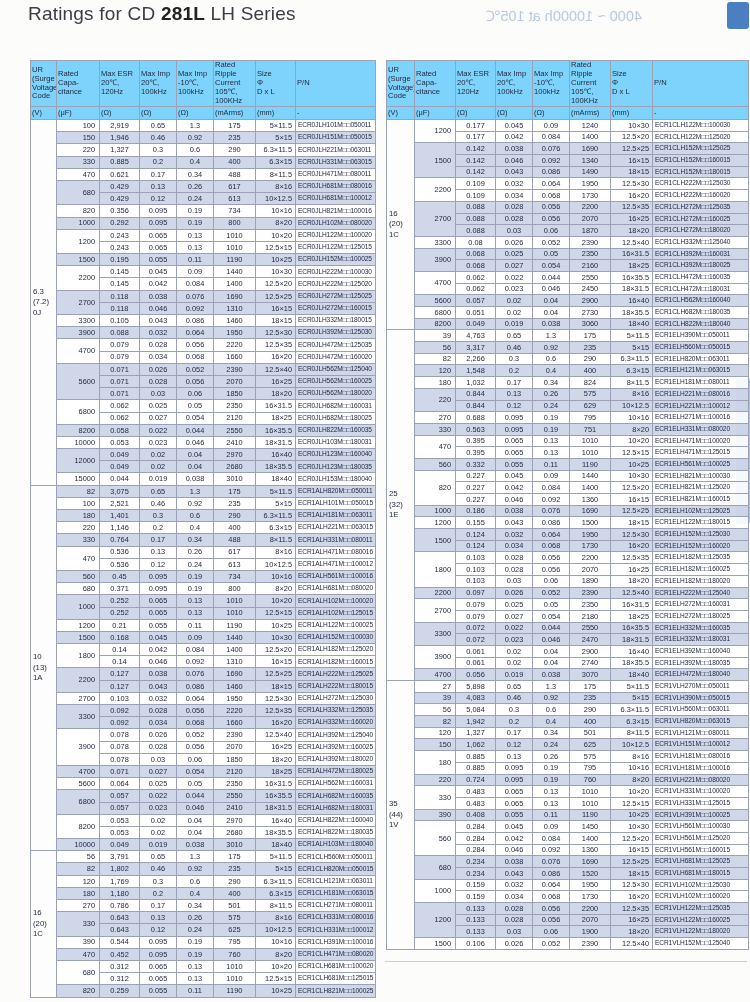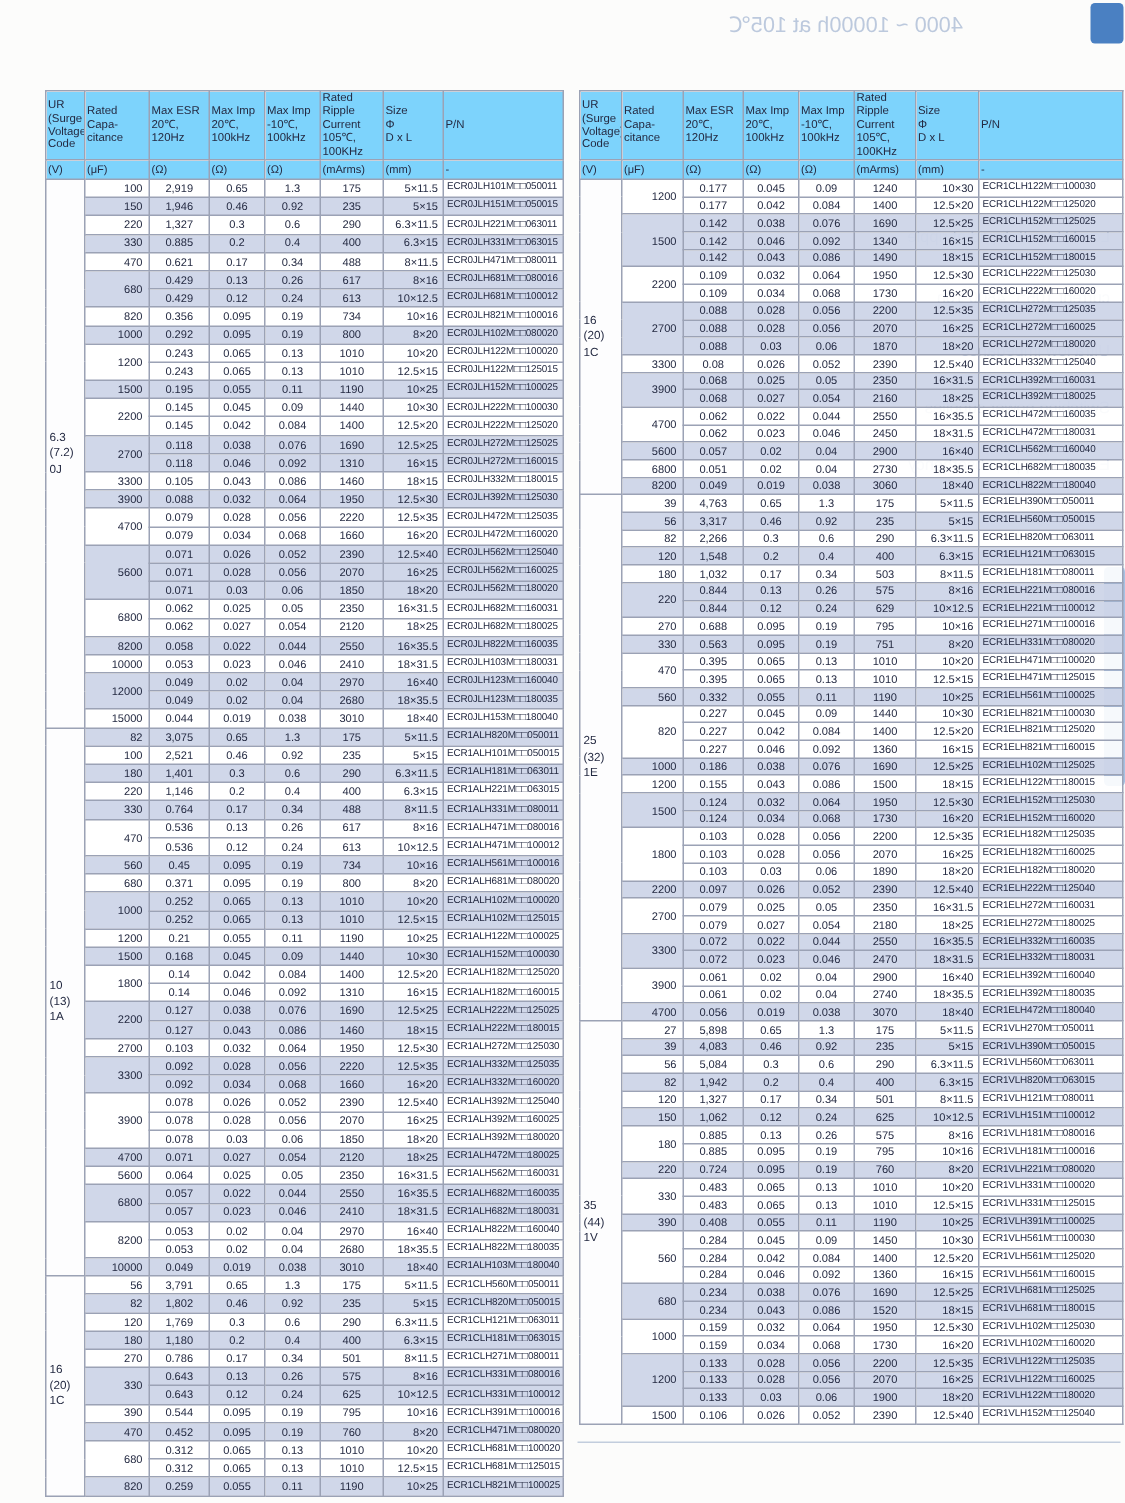--- a/index.html
+++ b/index.html
@@ -63,20 +63,23 @@
       <div class="wm wm-bullet" style="left: 420px; top: 190px; width: 320px;">current 105℃ 4800 10h</div>
       <div class="wm wm-bullet" style="left: 420px; top: 228px; width: 320px;">Ultra low impedance</div>
       <div class="wm wm-bullet" style="left: 420px; top: 266px; width: 320px;">Switching power supplies</div>
       <div class="wm wm-bullet" style="left: 420px; top: 304px; width: 320px;">Excellent ripple absorbency</div>
     </div>
   <div class="wm wm-tel">Tel</div>
   <div class="tab-top"></div>
   <div class="tab-mid"></div>
   <div class="rule-bottom"></div>
 
+  <div class="title">
+    <span>Ratings for CD </span><span class="model">281L</span><span> LH Series</span>
+  </div>
 
   <div class="tables">
     <table id="t0">
         <colgroup>
           <col style="width: 26px;">
           <col style="width: 43px;">
           <col style="width: 40px;">
           <col style="width: 37px;">
           <col style="width: 37px;">
           <col style="width: 42px;">
@@ -1007,21 +1010,21 @@
             <td class="i2">0.4</td>
             <td class="rip">400</td>
             <td class="size">6.3×15</td>
             <td class="pn">ECR1ELH121M□□063015</td>
           </tr>
           <tr>
             <td class="cap" rowspan="1">180</td>
             <td class="esr">1,032</td>
             <td class="i1">0.17</td>
             <td class="i2">0.34</td>
-            <td class="rip">503</td>
+            <td class="rip">824</td>
             <td class="size">8×11.5</td>
             <td class="pn">ECR1ELH181M□□080011</td>
           </tr>
           <tr class="shade">
             <td class="cap" rowspan="2">220</td>
             <td class="esr">0.844</td>
             <td class="i1">0.13</td>
             <td class="i2">0.26</td>
             <td class="rip">575</td>
             <td class="size">8×16</td>

